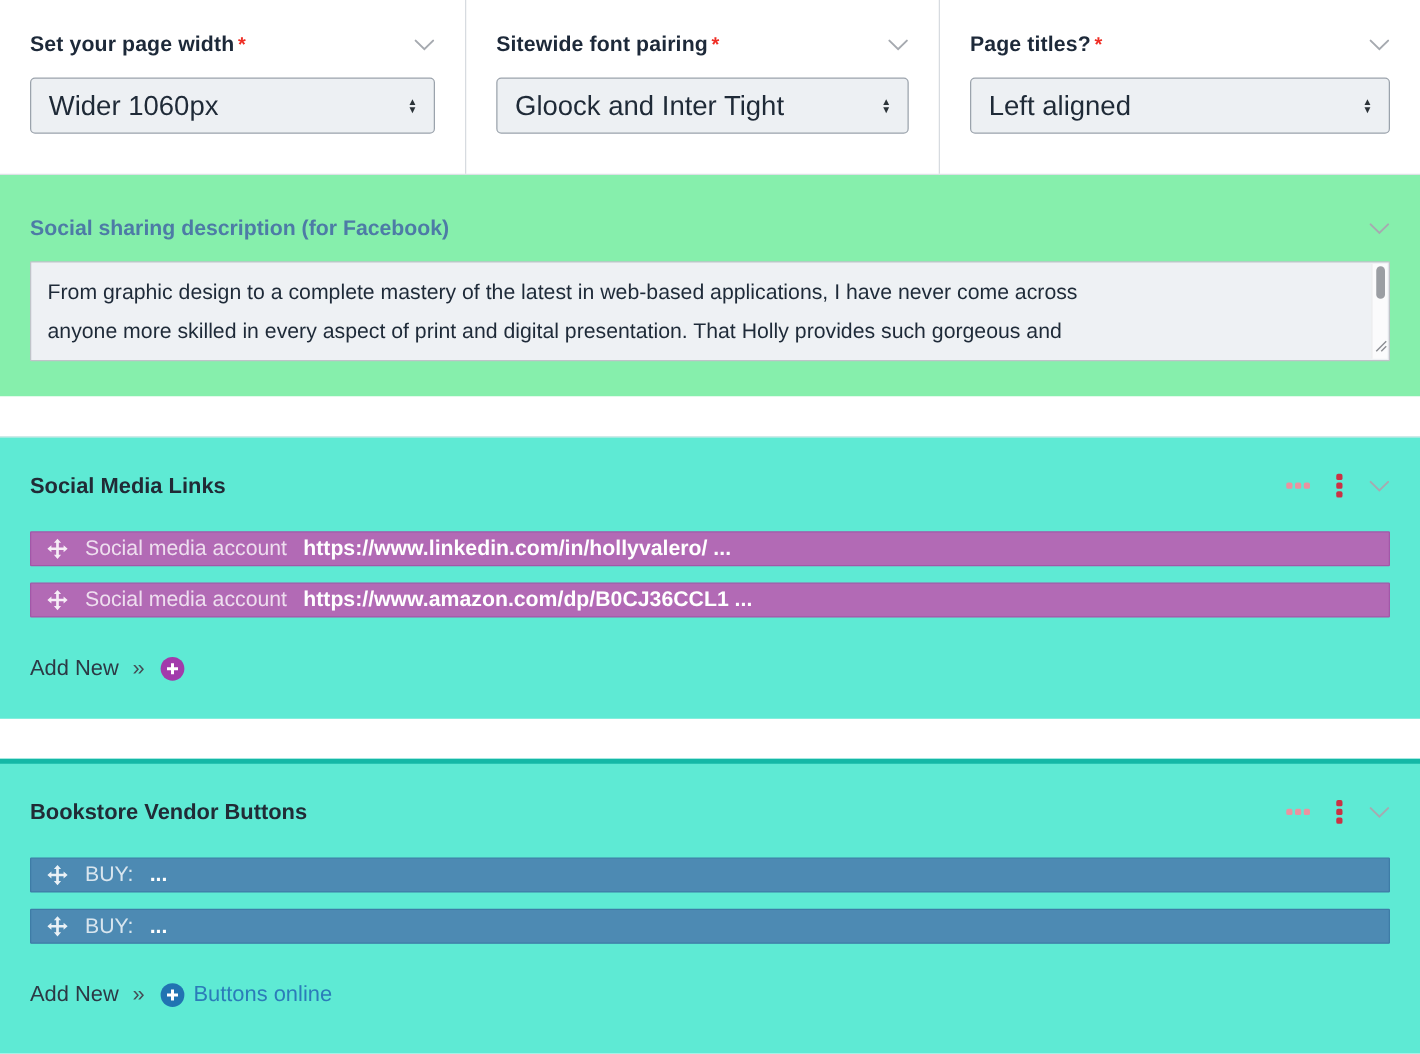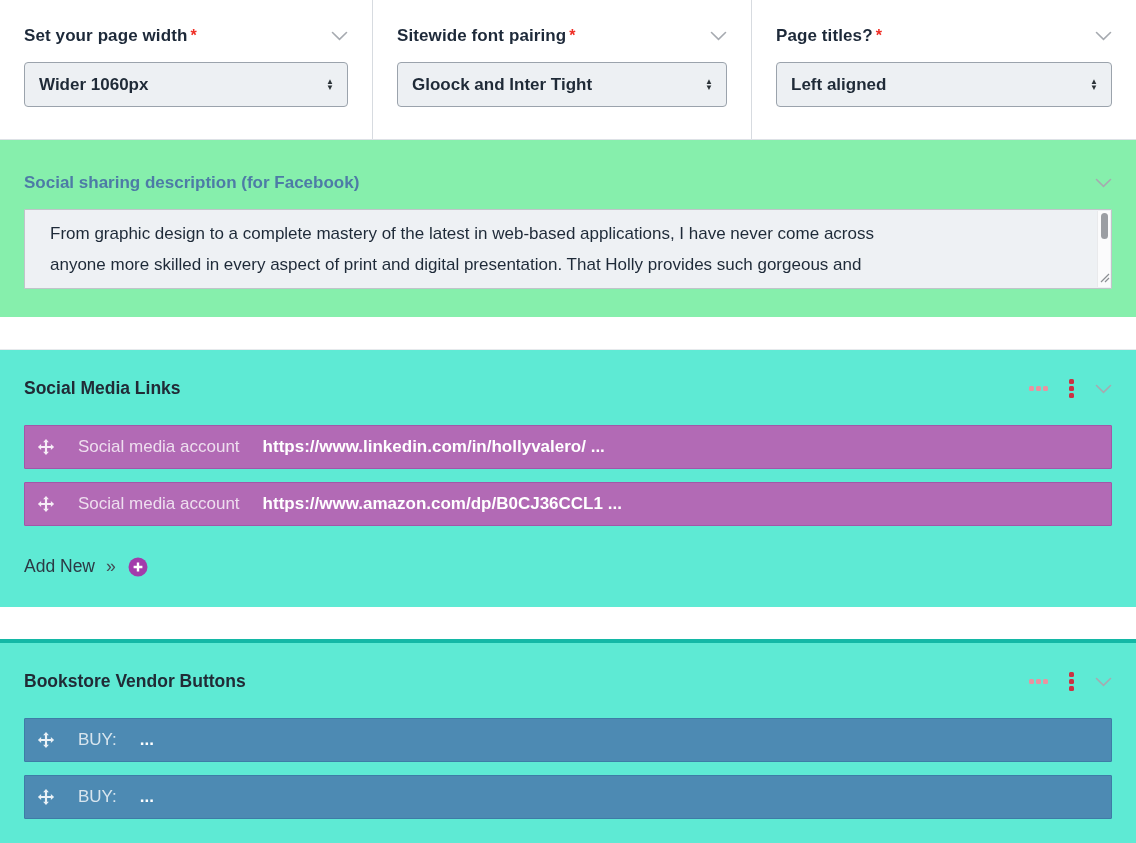--- a/index.html
+++ b/index.html
@@ -13,51 +13,51 @@
   .field-col.c1 { width:373px; border-right:1px solid #d7dbe0; }
   .field-col.c2 { width:379px; border-right:1px solid #d7dbe0; }
   .field-col.c3 { flex:1; }
   .field-label-row { display:flex; align-items:center; justify-content:space-between; }
   .field-label { font-size:17px; font-weight:bold; color:#1d2939; letter-spacing:.1px; }
   .req { color:#ef2d24; font-weight:bold; margin-left:3px; }
   .chev { display:inline-flex; cursor:pointer; flex:0 0 auto; }
   .select-box { margin-top:16px; height:45px; background:#edf0f3; border:1px solid #9ba3ac;
     border-radius:4px; display:flex; align-items:center; justify-content:space-between;
     padding:0 13px 0 14px; cursor:pointer; }
-  .select-value { font-size:17px; color:#1f2a37;font-weight:bold; }
+  .select-value { font-size:22px; color:#1f2a37; }
   .sel-arrows { display:flex; flex-direction:column; align-items:center; color:#2c3338; }
   .sel-arrows span { font-size:8px; line-height:6px; }
 
   
   .desc-section { padding:33px 24px 28px 24px; background:#86efac; }
   .desc-head { display:flex; align-items:center; justify-content:space-between; }
   .desc-title { font-size:17px; font-weight:bold; color:#4d7ba6; }
   .textarea { position:relative; margin-top:16px; height:80px; background:#eef1f4;
     border:1px solid #c0c4c9; border-radius:1px; cursor:text; }
-  .ta-text { padding:8px 26px 0 25px; font-size:17px; line-height:31px; color:#1e2a38; }
+  .ta-text { padding:8px 26px 0 13px; font-size:17px; line-height:31px; color:#1e2a38; }
   .ta-line { white-space:nowrap; overflow:hidden; }
   .ta-scroll { position:absolute; top:1px; right:1px; bottom:1px; width:13px;
     background:#fbfbfc; border-left:1px solid #e9eaec; }
   .ta-thumb { position:absolute; top:2px; left:3px; width:7px; height:26px;
     background:#9b9ea3; border-radius:3.5px; cursor:pointer; }
   .ta-resize { position:absolute; right:1px; bottom:1px; cursor:nwse-resize; }
 
   
   .panel { background:#5eead4; padding:24px 24px 30px 24px;margin-top:32px; }
   .panel.first { border-top:1px solid #e6e9ec; }
   .panel.second { border-top:4px solid #14b8a6; flex:1; }
   .panel-head { display:flex; align-items:center; justify-content:space-between; padding-top:4px; }
   .panel-title { font-size:17.5px; font-weight:bold; color:#212b36; }
   .panel-controls { display:flex; align-items:center; gap:21px; }
   .dots { display:flex; gap:2px; cursor:pointer; }
   .dots-h span { width:5px; height:5px; border-radius:1.5px; background:#ea93a0; display:block; }
   .dots-v { flex-direction:column; }
   .dots-v span { width:5px; height:5px; border-radius:1.5px; background:#cb3244; display:block; }
 
-  .rep-row { height:44px; display:flex; align-items:center; gap:23px; padding:0 12px;
+  .rep-row { height:28px; display:flex; align-items:center; gap:13px; padding:0 12px;
     border-radius:1px; cursor:pointer; }
   .rep-row.purple { background:#b26ab5; border:1px solid #a257a8; margin-top:26px; }
   .rep-row.purple + .rep-row.purple { margin-top:13px; }
   .rep-row.blue { background:#4d8ab3; border:1px solid #3e7ca6; margin-top:26px; }
   .rep-row.blue + .rep-row.blue { margin-top:13px; }
   .row-prefix { font-size:17px; color:rgba(255,255,255,.78); }
   .row-value { font-size:17px; font-weight:bold; color:#fff; }
   .move-handle { display:inline-flex; cursor:move; }
 
   .add-row { display:flex; align-items:center; margin-top:30px; font-size:17.5px; }

